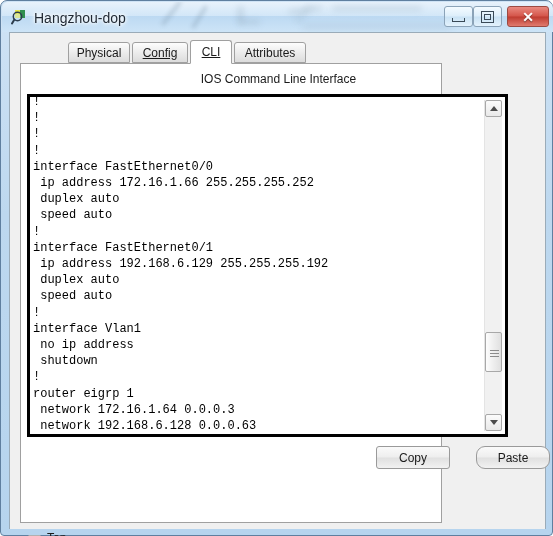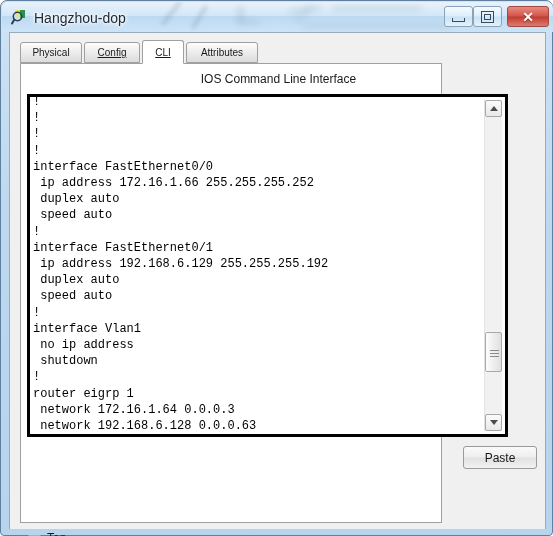--- a/index.html
+++ b/index.html
@@ -75,21 +75,21 @@
 
   
   #tabstrip{
     position:absolute;left:10px;top:7px;height:23px;
   }
   .tab{
     position:absolute;top:2px;height:21px;box-sizing:border-box;
     background:linear-gradient(to bottom,#fdfdfd 0%,#ececec 50%,#dcdcdc 100%);
     border:1px solid #a0a0a0;border-radius:3px 3px 0 0;
     display:flex;align-items:center;justify-content:center;
-    font-size:10px;color:#1a1a1a;cursor:default;
+    font-size:12px;color:#1a1a1a;cursor:default;margin-left:48px;
   }
   .tab.active{
     top:0;height:24px;
     background:#ffffff;
     border-bottom:1px solid #ffffff;
     z-index:5;
   }
   #tab-0{left:0;width:62px;}
   #tab-1{left:64px;width:56px;text-decoration:underline;}
   #tab-2{left:122px;width:42px;text-decoration:underline;}
@@ -150,21 +150,21 @@
 
   
   .pbtn{
     position:absolute;top:382px;width:74px;height:23px;box-sizing:border-box;
     background:linear-gradient(to bottom,#fafafa 0%,#eeeeee 48%,#e0e0e0 52%,#f2f2f2 100%);
     border:1px solid #9a9a9a;border-radius:3px;
     display:flex;align-items:center;justify-content:center;
     font-size:12px;color:#1a1a1a;cursor:default;
   }
   #btn-copy{left:355px;}
-  #btn-paste{left:442px;}
+  #btn-paste{left:455px;border-radius:9px;}
 
   
   #bottombar{
     position:absolute;left:0;top:491px;width:535px;height:37px;
   }
   #chk-top-box{
     position:absolute;left:18px;top:11px;width:13px;height:13px;box-sizing:border-box;
     background:linear-gradient(to bottom,#f7f7f7,#e6e6e6);
     border:1px solid #b0b0b0;border-radius:1px;cursor:default;
   }
@@ -269,20 +269,23 @@
             <div class="grip g1"></div>
             <div class="grip g2"></div>
             <div class="grip g3"></div>
           </div>
           <div class="sb-btn" id="sb-down">
             <div class="arr arr-down"></div>
           </div>
         </div>
       </div>
 
+      <div class="pbtn" id="btn-copy">
+        <span>Copy</span>
+      </div>
       <div class="pbtn" id="btn-paste">
         <span>Paste</span>
       </div>
     </div>
 
     <div id="bottombar">
       <div id="chk-top-box"></div>
       <div id="chk-top-label">Top</div>
     </div>
 

